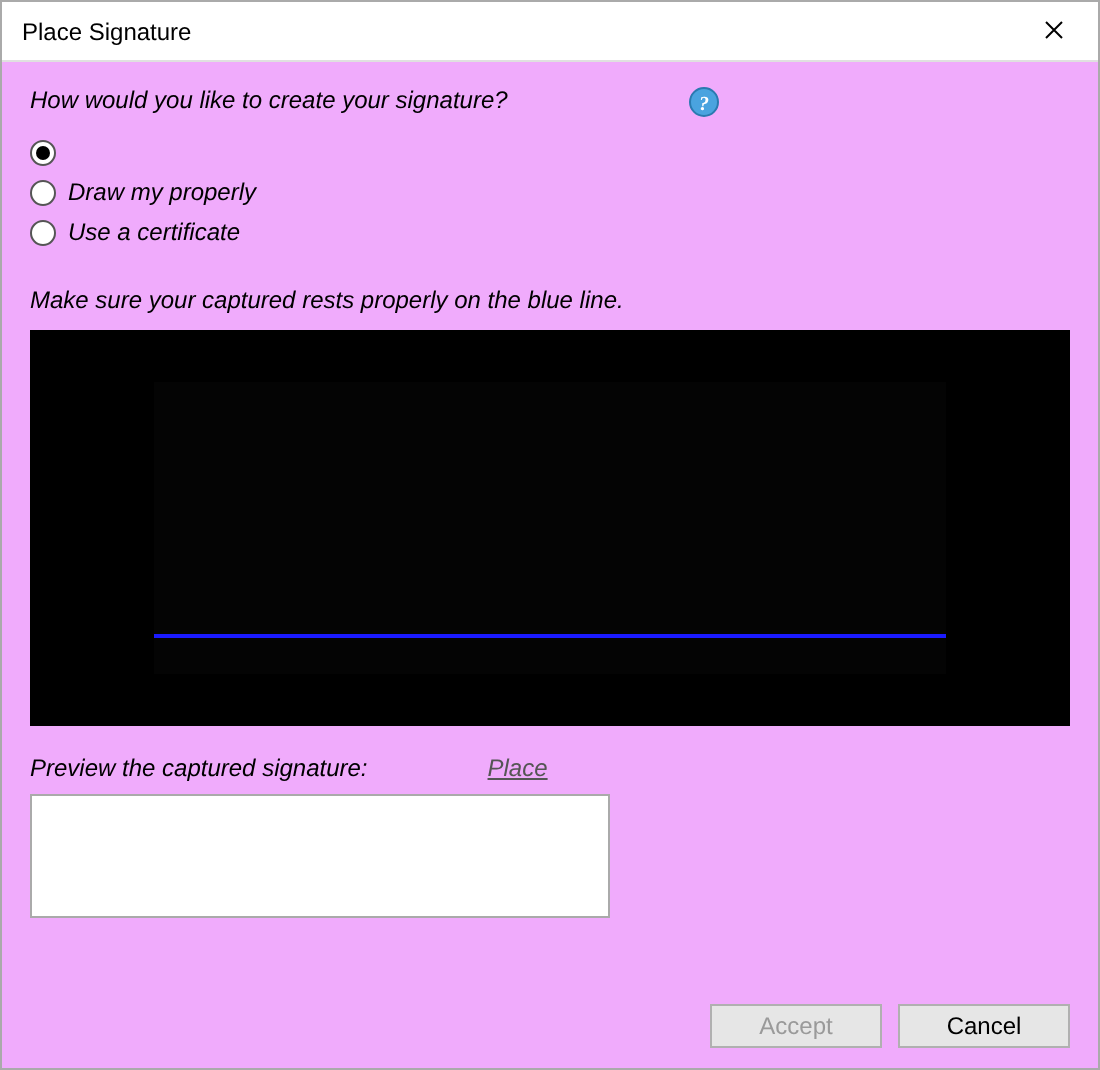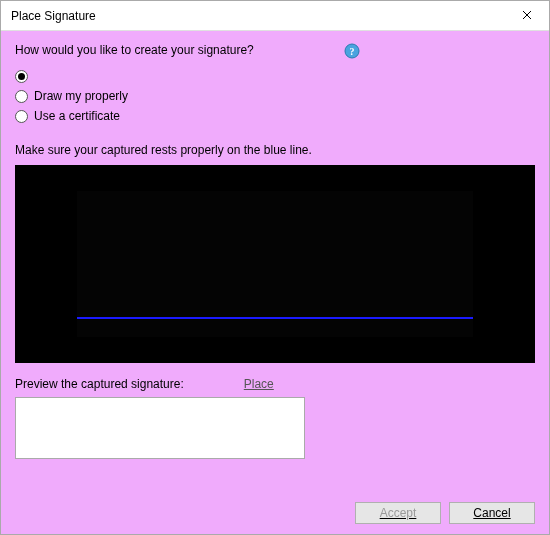--- a/index.html
+++ b/index.html
@@ -39,20 +39,21 @@
     align-items: center;
     justify-content: center;
     cursor: pointer;
   }
   .close-btn svg { width: 10px; height: 10px; }
   .body {
     padding: 12px 14px 0 14px;
     flex: 1;
     display: flex;
     flex-direction: column;
+    font-style: italic;
   }
   .prompt-row {
     display: flex;
     align-items: flex-start;
     margin-bottom: 6px;
   }
   .prompt-row .prompt { flex: 0 0 auto; }
   .help-icon {
     margin-left: 90px;
     width: 16px; height: 16px;
@@ -119,21 +120,20 @@
     height: 62px;
     background: #fff;
     border: 1px solid #aaa;
   }
   .footer {
     position: absolute;
     right: 14px;
     bottom: 10px;
     display: flex;
     gap: 8px;
-    text-decoration: underline;
   }
   .btn {
     min-width: 86px;
     height: 22px;
     border: 1px solid #b0b0b0;
     background: #e6e6e6;
     display: flex;
     align-items: center;
     justify-content: center;
     font-size: 12px;

